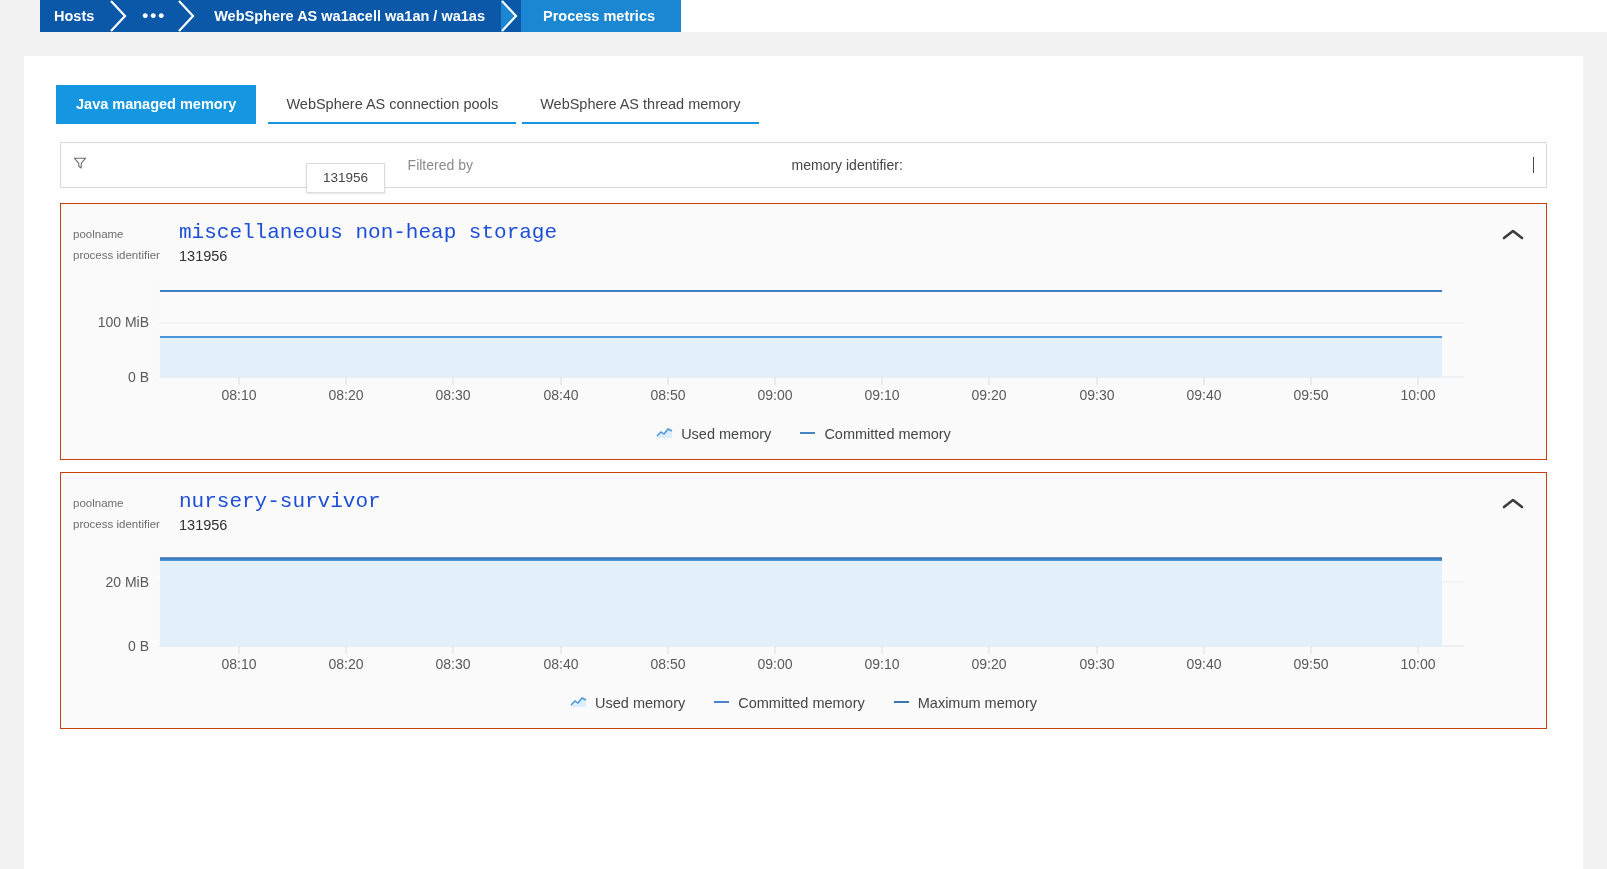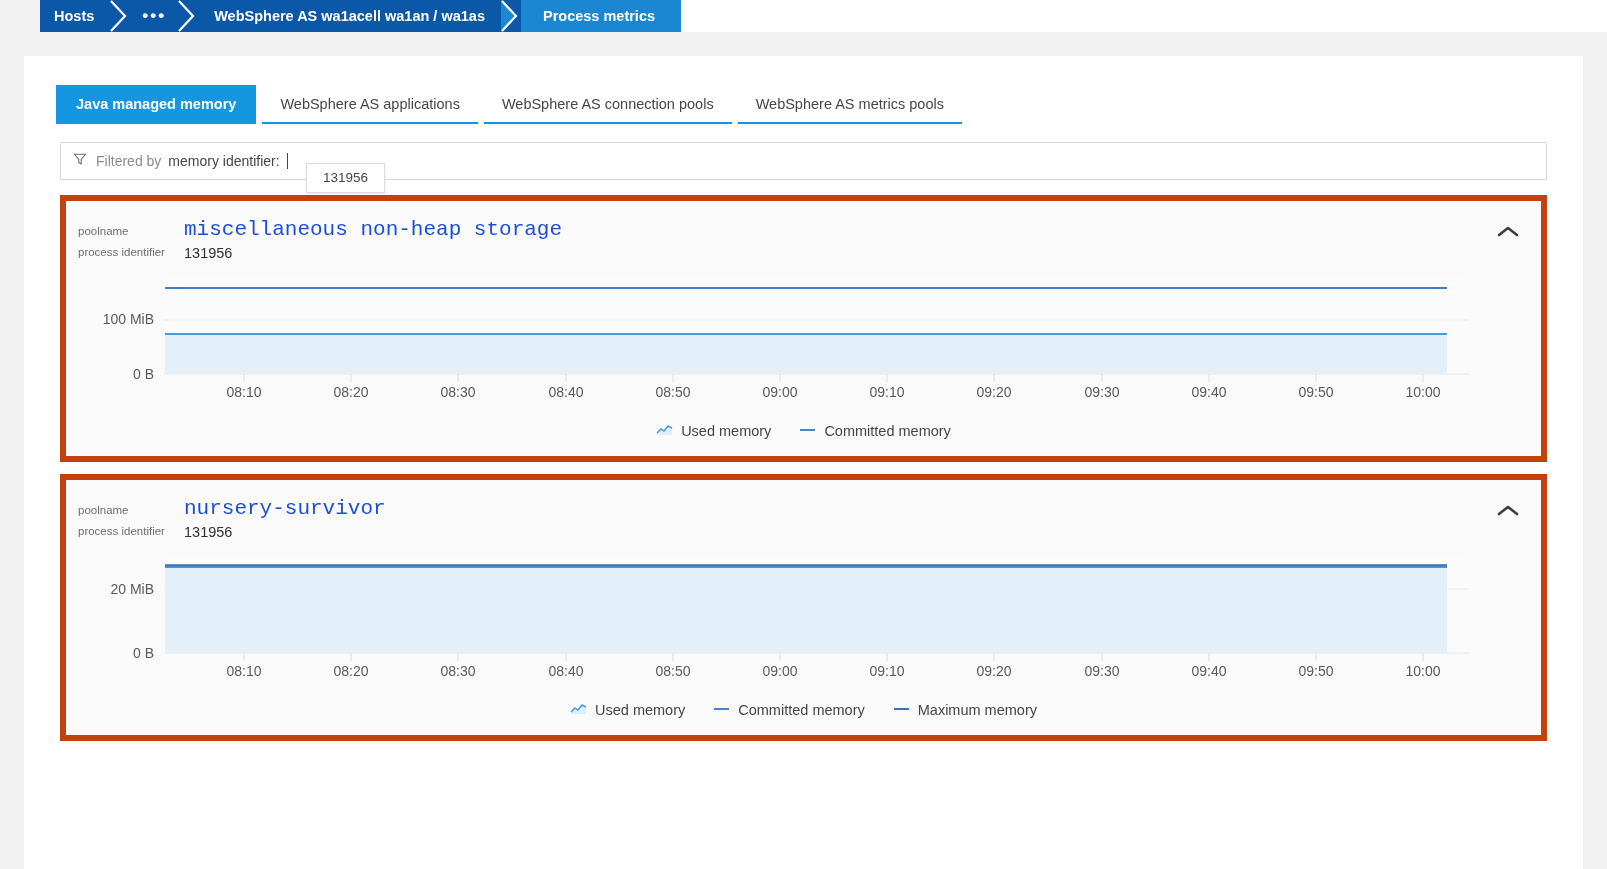--- a/index.html
+++ b/index.html
@@ -69,24 +69,25 @@
     border-bottom: 2px solid #1496e0;
     padding: 11px 20px 10px 20px;
   }
   .tab-gap { width: 6px; border-bottom: 2px solid transparent; }
 
   
   .filter-wrap { padding: 18px 22px 0 22px; position: relative; }
   .filter-bar {
     border: 1px solid #d8d8d8;
     background: #ffffff;
-    height: 38px;
+    height: 46px;
     display: flex; align-items: center;
     padding: 0 12px;
     border-radius: 1px;
+    justify-content: space-between;
   }
   .funnel { margin-right: 9px; display: block; }
   .filter-label { color: #8c8c8c; font-size: 14px; margin-right: 7px; }
   .filter-key { color: #454646; font-size: 14px; }
   .caret {
     display: inline-block;
     width: 1px; height: 16px;
     background: #454646;
     margin-left: 7px;
     vertical-align: middle;
@@ -99,21 +100,21 @@
     box-shadow: 0 1px 2px rgba(0,0,0,.10);
     padding: 6px 16px 7px 16px;
     font-size: 13.5px;
     color: #454646;
     z-index: 5;
   }
 
   
   .cards { padding: 15px 22px 0 22px; }
   .card {
-    border: 6px solid #c2410c;
+    border: 1px solid #c2410c;
     background: #fafafa;
     margin-bottom: 12px;
     position: relative;
   }
   .card-head {
     display: flex;
     padding: 18px 0 0 12px;
   }
   .meta-keys {
     font-size: 11.5px;
@@ -184,30 +185,27 @@
 </div>
 
 <div class="page">
   <div class="panel">
 
     <div class="tabs">
       <div class="tab selected">
         <span>Java managed memory</span>
       </div>
       <div class="tab-gap"></div>
-      <div class="tab">
-        <span>WebSphere AS applications</span>
-      </div>
       <div class="tab-gap"></div>
       <div class="tab">
         <span>WebSphere AS connection pools</span>
       </div>
       <div class="tab-gap"></div>
       <div class="tab">
-        <span>WebSphere AS metrics pools</span>
+        <span>WebSphere AS thread memory</span>
       </div>
     </div>
 
     <div class="filter-wrap">
       <div class="filter-bar">
         <span class="funnel">
           <svg width="14" height="14" viewBox="0 0 16 16">
               <path d="M1.5 2.5 H14.5 L9.4 8.4 V13.6 L6.6 12.1 V8.4 Z" fill="none" stroke="#6e6e6e" stroke-width="1.25" stroke-linejoin="round"></path>
             </svg>
         </span>

